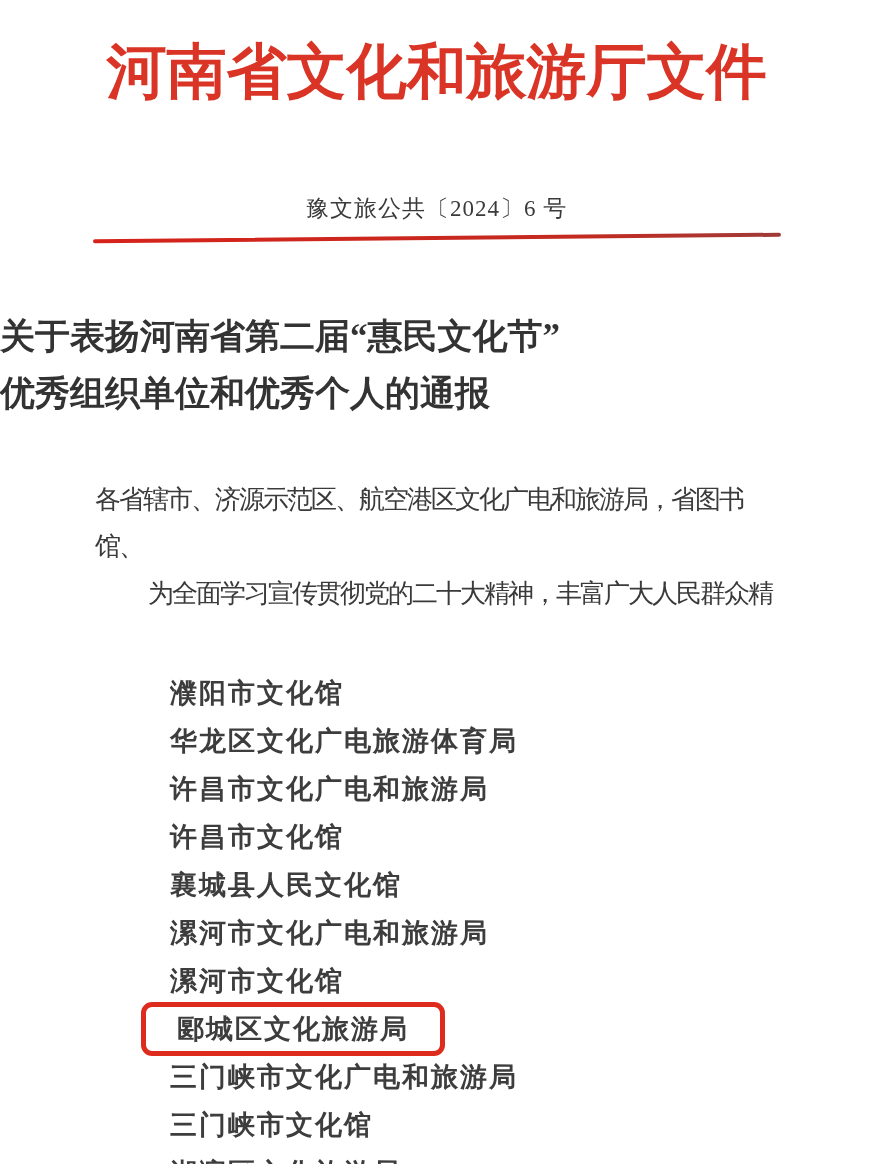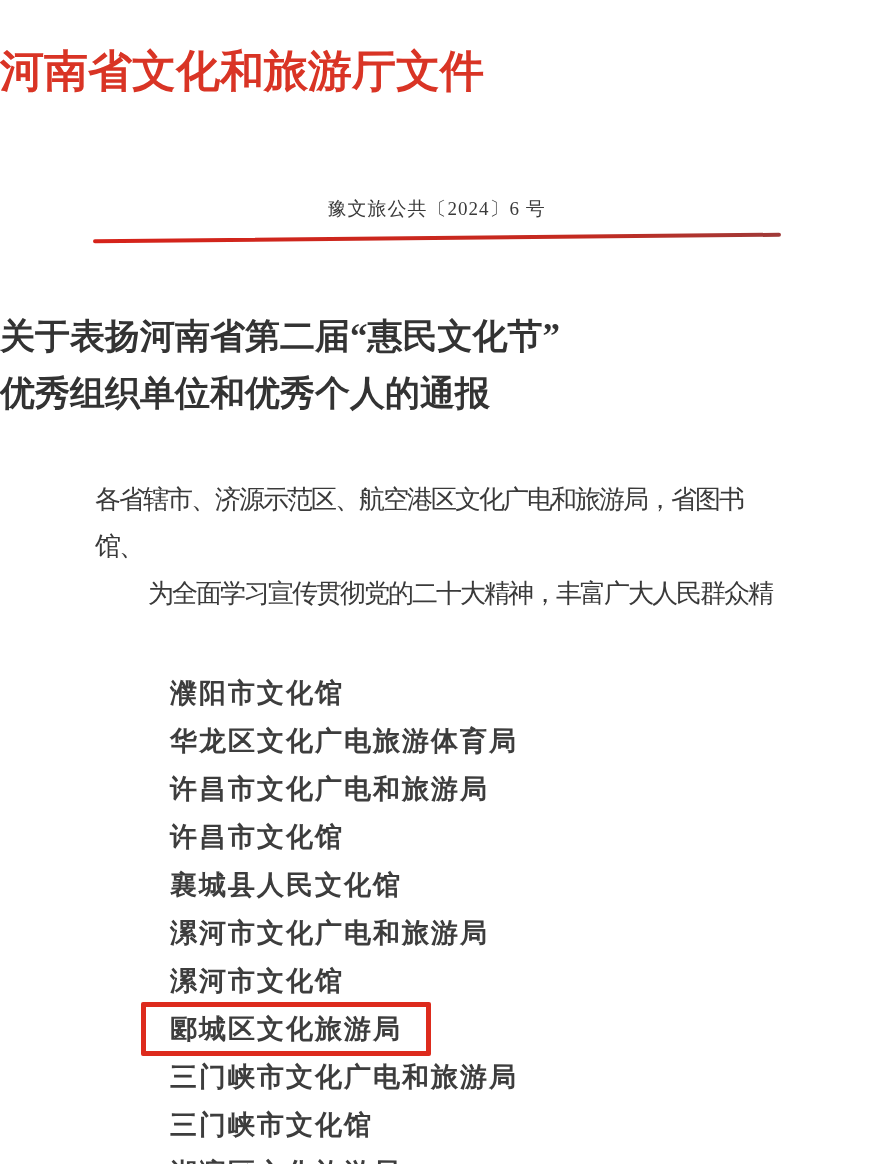--- a/index.html
+++ b/index.html
@@ -15,31 +15,32 @@
     color: var(--text-color, #383838);
     position: relative;
   }
   .page {
     width: 873px;
     height: 1164px;
     background: #ffffff;
   }
   .header-title {
     margin-top: 22px;
+    text-align: center;
     color: var(--header-red, #d93425);
-    font-size: 44px;
+    font-size: 60px;
     font-weight: bold;
     line-height: 100px;
     letter-spacing: 0px;
     white-space: nowrap;
   }
   .doc-number {
     margin-top: 72px;
     text-align: center;
-    font-size: 19px;
+    font-size: 23px;
     line-height: 30px;
     letter-spacing: 1px;
     color: #3a3a3a;
   }
   .red-line {
     margin: 12px auto 0 auto;
     width: 688px;
     height: 4px;
     background: linear-gradient(90deg, var(--divider-red, #d6231a) 0%, #c42a20 70%, #a03a38 100%);
     transform: rotate(-0.55deg);
@@ -74,22 +75,22 @@
     font-weight: 600;
   }
   .commended-list .list-item {
     height: 48px;
     line-height: 48px;
     white-space: nowrap;
   }
   .highlight-box {
     display: inline-block;
     border: 5px solid var(--highlight-red, #dd2b1d);
-    border-radius: 2px;
-    padding: 0 24px;
+    border-radius: 11px;
+    padding: 0 31px;
     margin-left: -29px;
     line-height: 44px;
     margin-top: -3px;
     margin-bottom: -3px;
   }
 </style>
 </head>
 <body>
 
 <div class="page">

